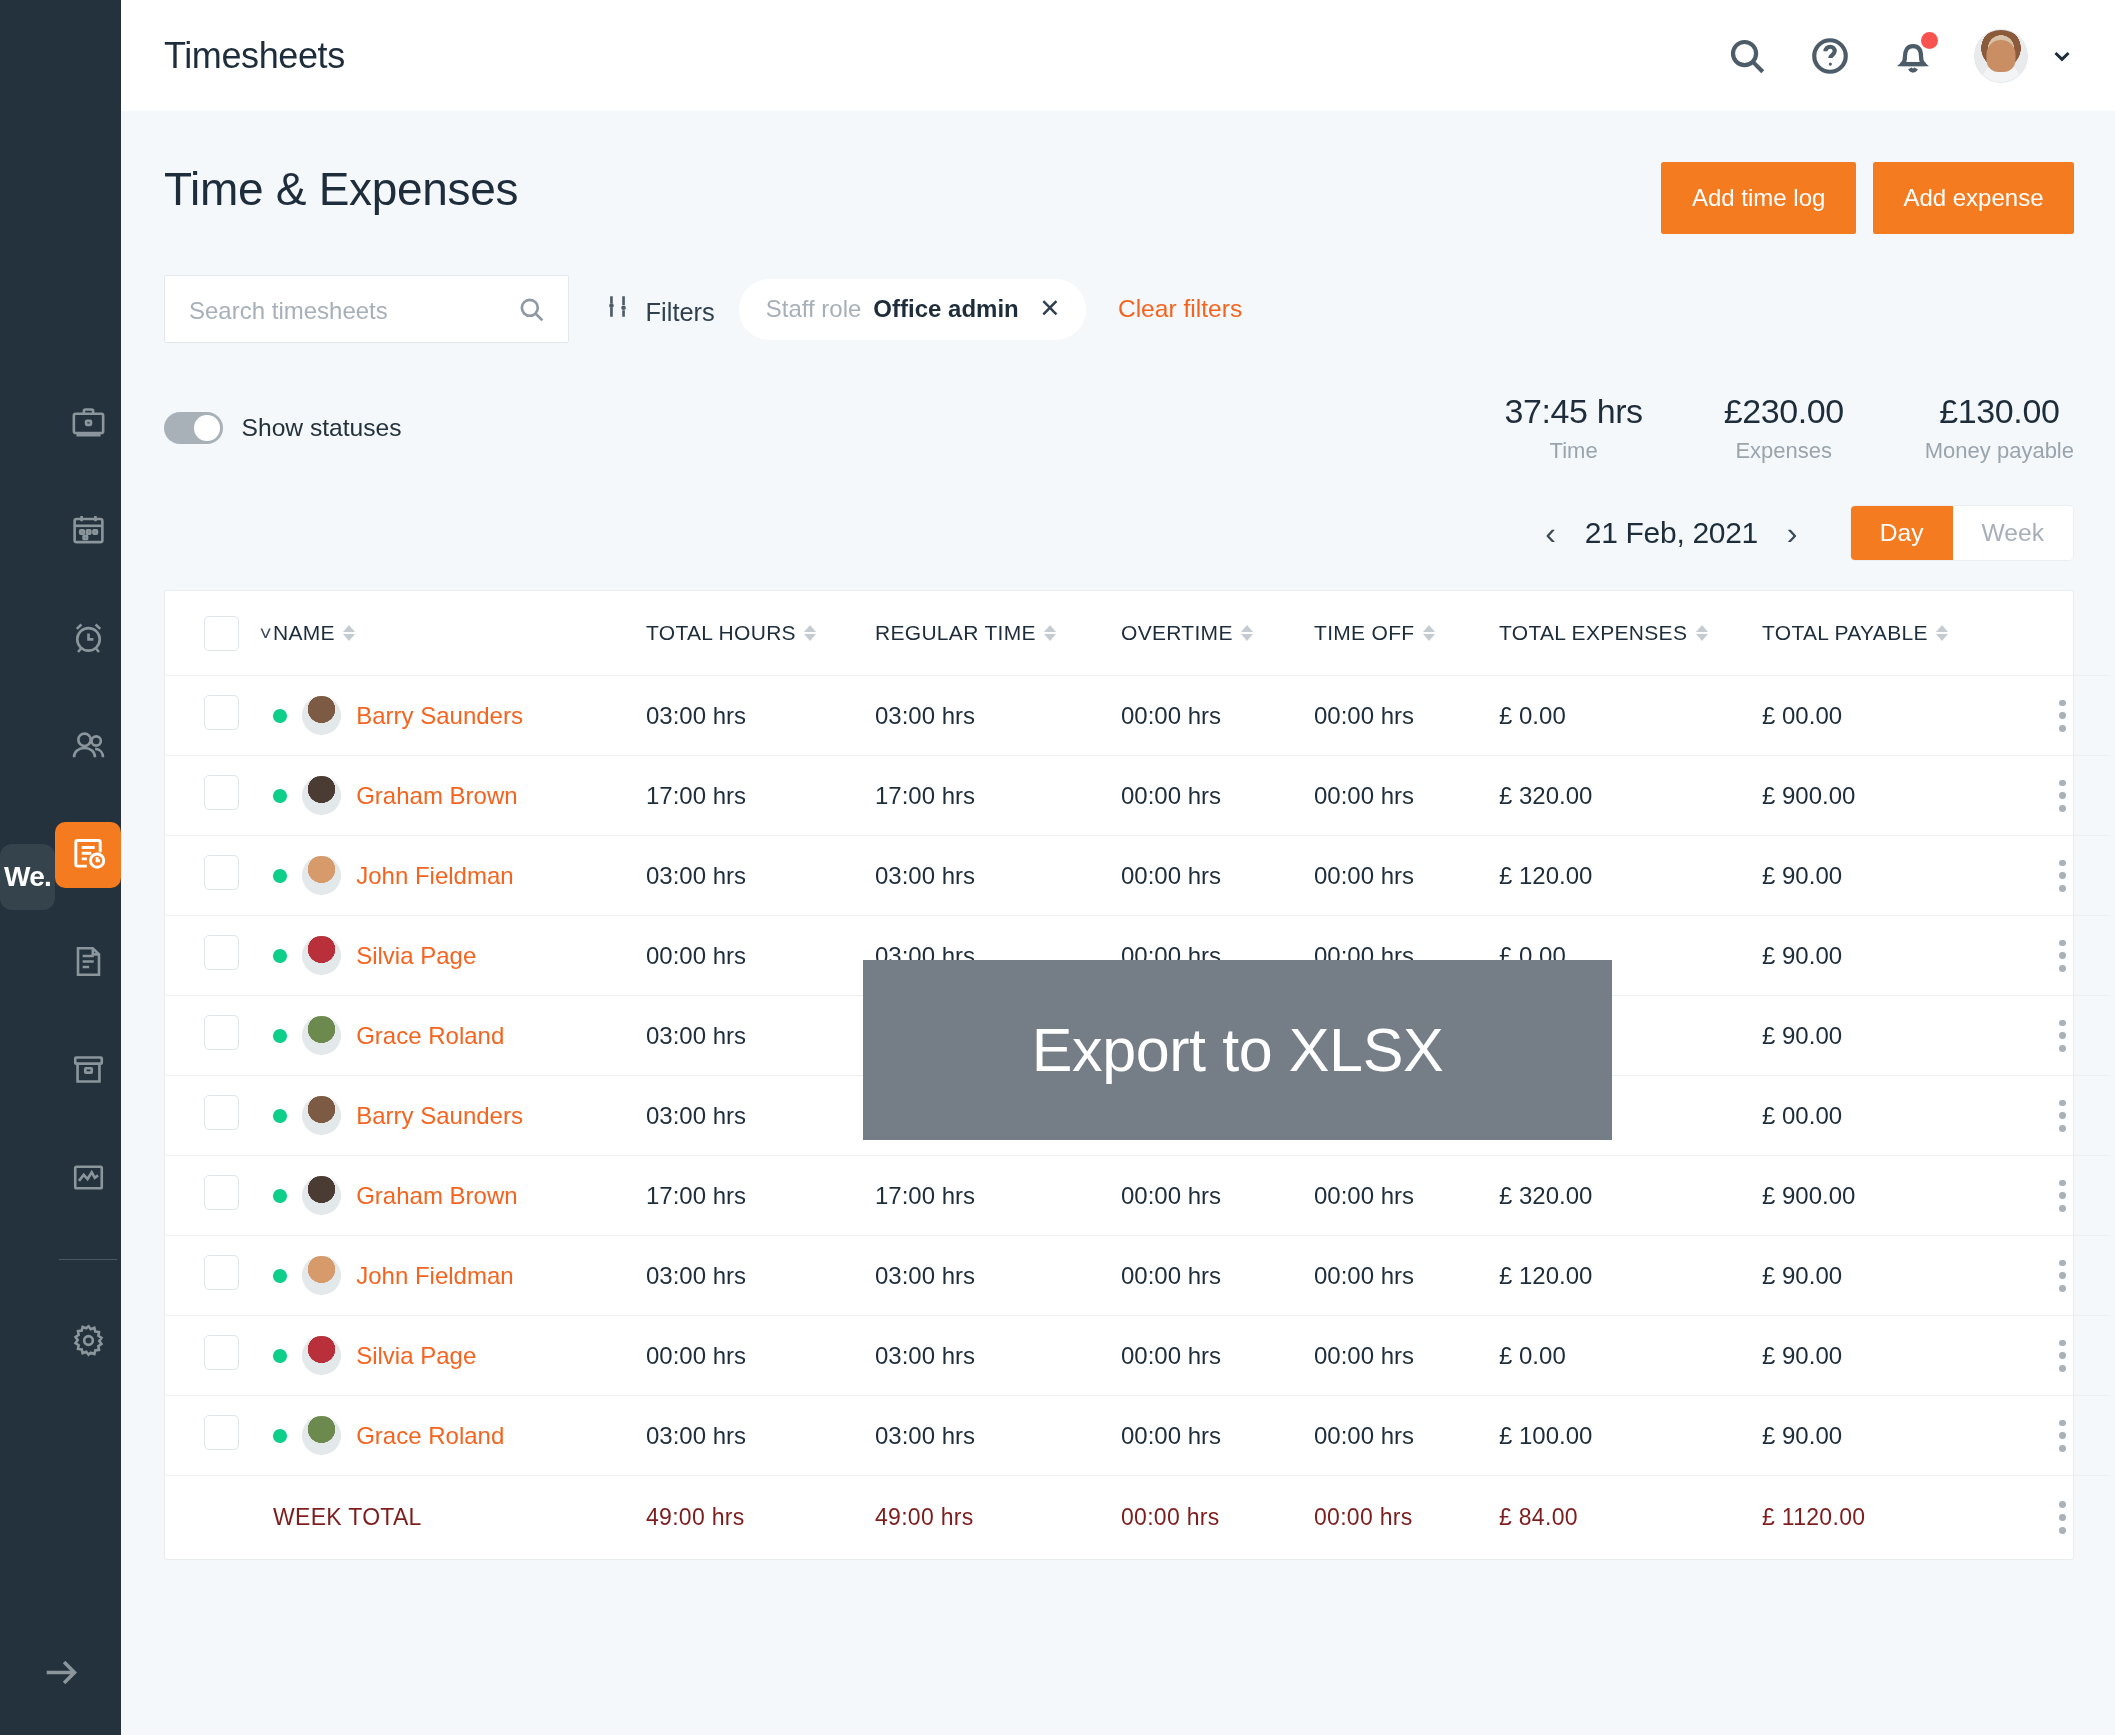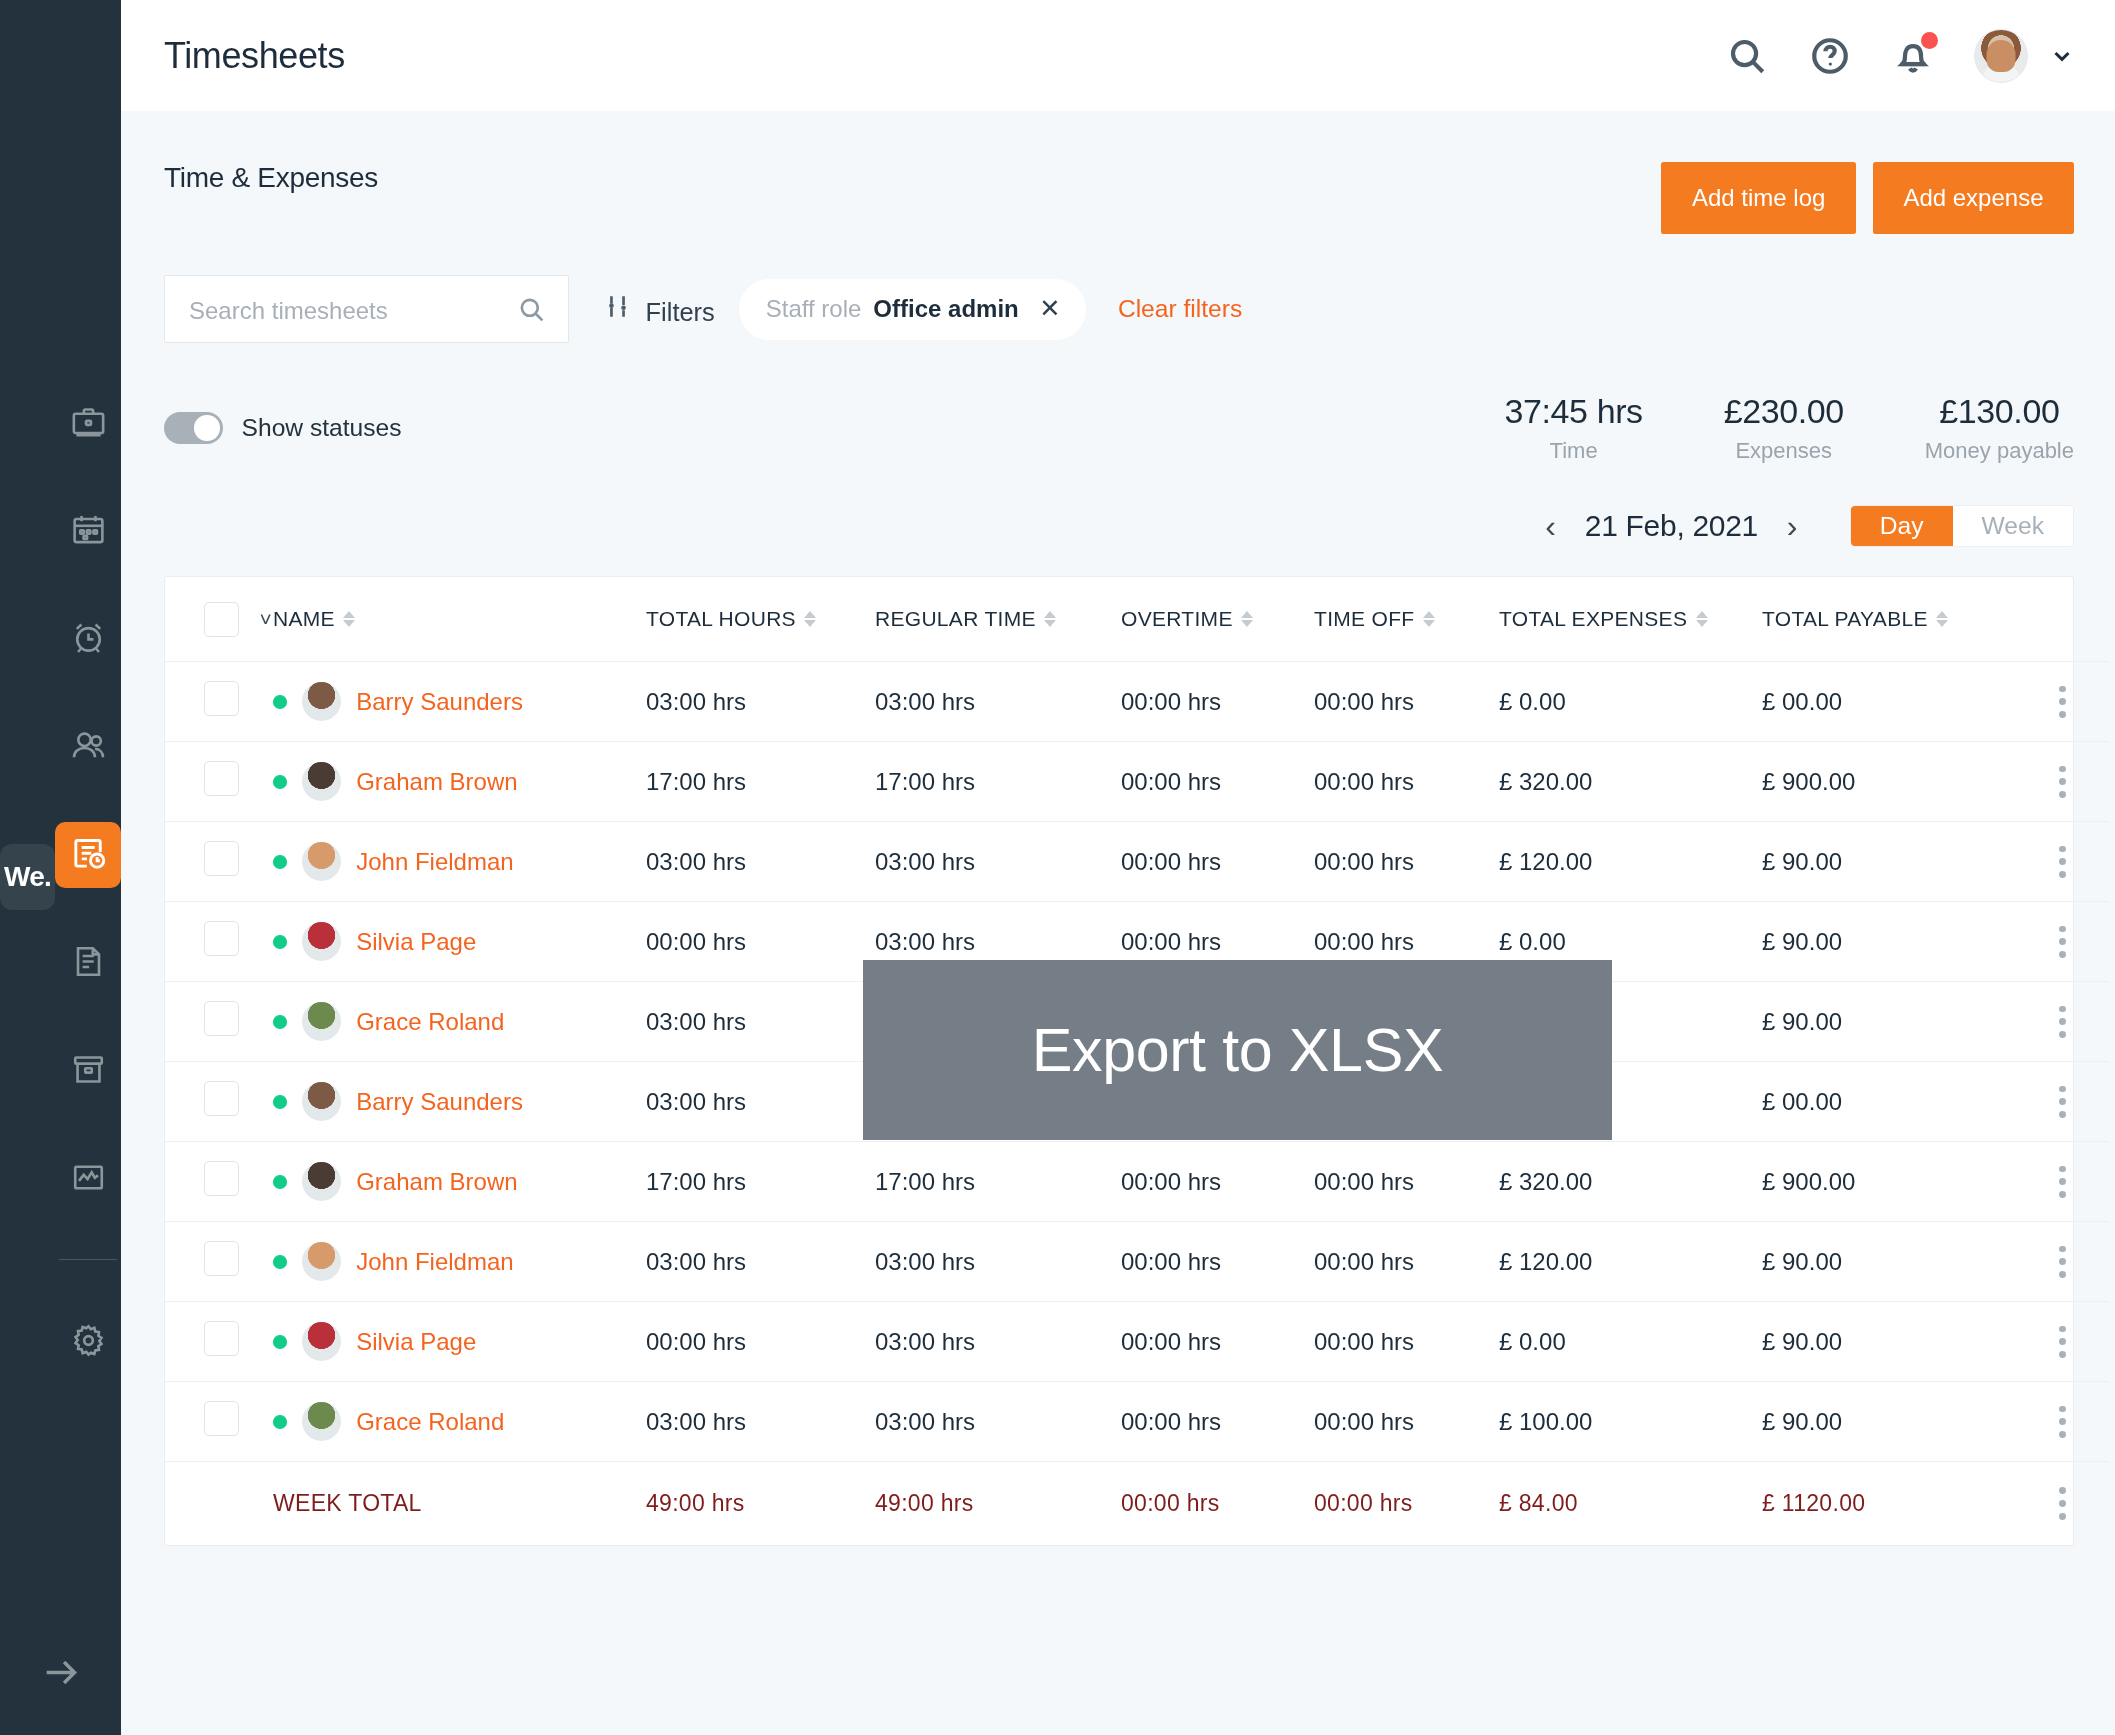--- a/index.html
+++ b/index.html
@@ -66,21 +66,21 @@
     content:""; position:absolute; left:50%; top: 10.2px; transform: translateX(-50%);
     width: 29px; height: 32px; border-radius: 14.4px 14.4px 12px 12px; background:#c98e63; z-index:2;
   }
   .chev { width: 24px; height: 24px; }
   .chev svg { width: 24px; height: 24px; stroke:#1e2d3b; fill:none; stroke-width: 3; }
 
   
   .content { flex: 1; padding: 0 41px 0 43px; position: relative; }
 
   .page-head { display: flex; align-items: flex-start; padding-top: 51px; }
-  .page-title { font-size: 28px; color: #1e2d3b; font-weight: 400; letter-spacing: -0.3px; }
+  .page-title { font-size: 46px; color: #1e2d3b; font-weight: 400; letter-spacing: -0.3px; }
   .page-actions { margin-left: auto; display: flex; gap: 17px; }
   .btn-primary {
     background: #f47b20; color: #fff; border: none;
     font-size: 24px; font-family: inherit;
     padding: 0 30.5px; height: 72px; border-radius: 2.5px; cursor: pointer;
     white-space: nowrap;
   }
 
   .filter-row { display: flex; align-items: center; margin-top: 41px; gap: 0; }
   .search-box {
@@ -120,21 +120,21 @@
   .stat { text-align: center; padding-left: 81px; }
   .stat-val { font-size: 34px; color: #1e2d3b; font-weight: 400; letter-spacing: -0.4px; white-space: nowrap;}
   .stat-lbl { font-size: 22px; color: #9aa4ad; margin-top: 6.8px; }
 
   .date-row { display:flex; align-items:center; justify-content:flex-end; margin-top: 41px; gap: 0; }
   .date-nav { display:flex; align-items:center; gap: 25.4px; }
   .date-arrow { cursor:pointer; font-size: 32px; color:#3b4a57; line-height:1; padding: 0 3.4px; }
   .date-text { font-size: 30px; color: #1e2d3b; letter-spacing: -0.3px; }
   .seg { margin-left: 49px; display:flex; background:#fff; border-radius: 5.1px; overflow:hidden;
     border: 0.8px solid #eceff2; }
-  .seg div { height: 40px; display:flex; align-items:center; justify-content:center;
+  .seg div { height: 54px; display:flex; align-items:center; justify-content:center;
     font-size: 24.6px; cursor:pointer; padding: 0 29px; }
   .seg .on { background: #f47b20; color: #fff; }
   .seg .off { background: #fff; color: #a7b0b8; }
 
   
   .table-card {
     margin-top: 29px; background: #fff; border: 0.8px solid #e9edf0; border-radius: 2.5px;
     width: 1910px;
   }
   table { width: 100%; border-collapse: collapse; table-layout: fixed; }

